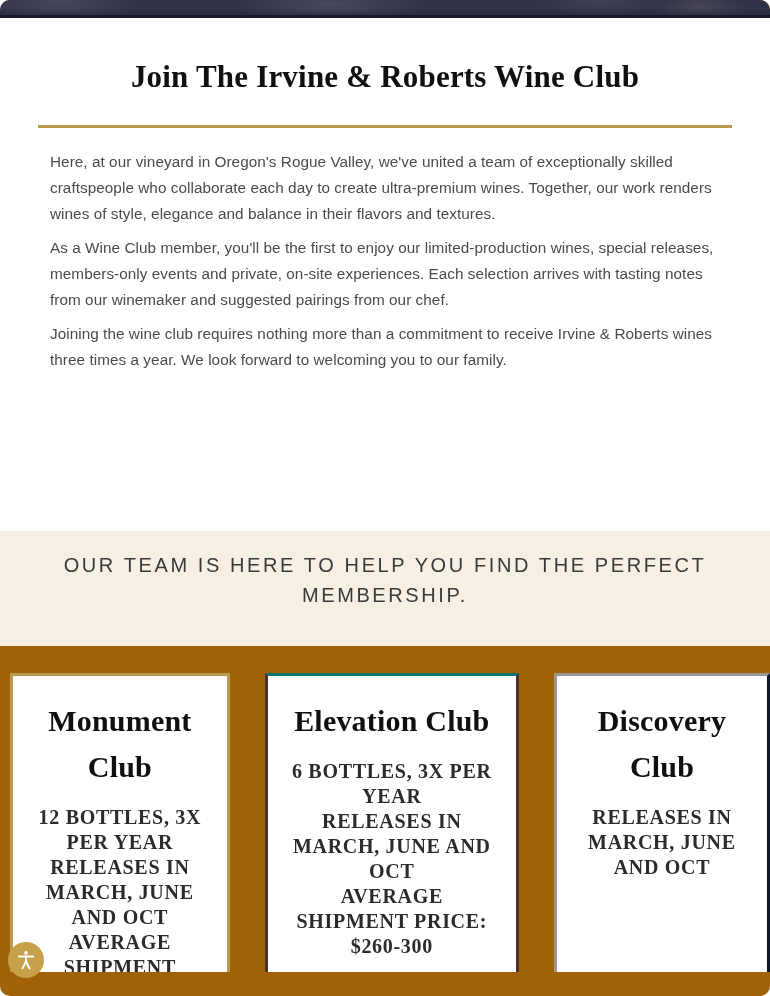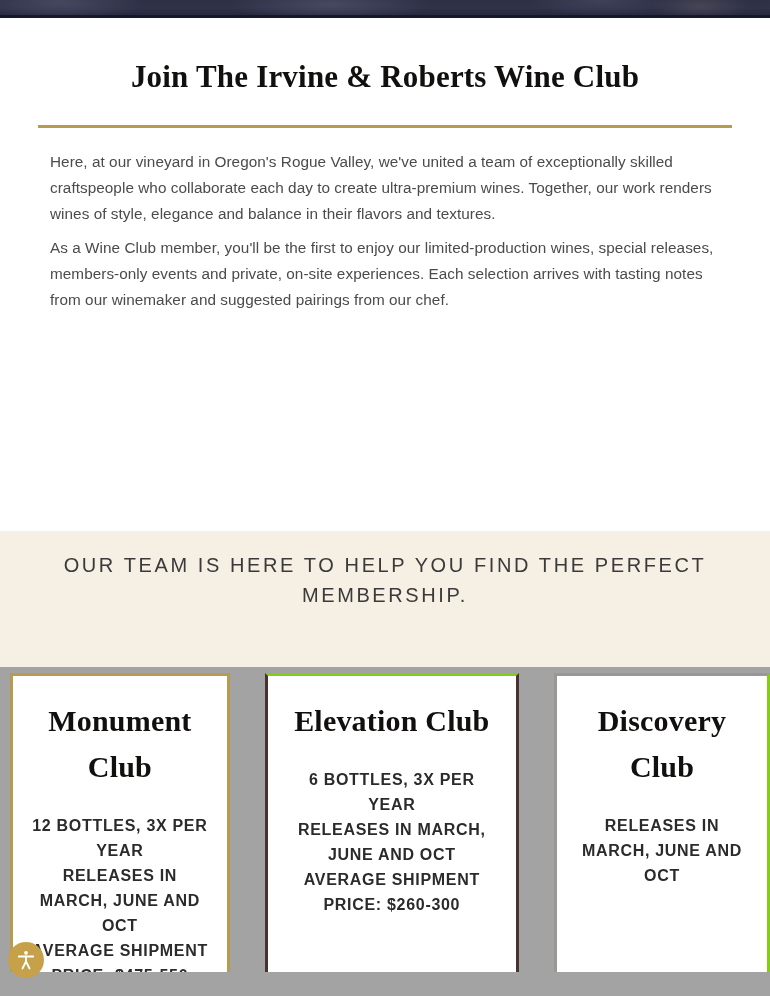--- a/index.html
+++ b/index.html
@@ -10,21 +10,22 @@
     overflow: hidden;
     background: #ffffff;
     font-family: "Liberation Sans", sans-serif;
   }
 
   #page {
     position: relative;
     width: 770px;
     height: 996px;
     overflow: hidden;
-    background: #a3a3a3;
+    background: #a16207;
+    border-radius: 10px;
   }
 
   
   .hero-strip {
     position: absolute;
     top: 0; left: 0;
     width: 770px;
     height: 18px;
     background:
       radial-gradient(ellipse 120px 30px at 60px 2px, rgba(120,125,150,0.30), rgba(0,0,0,0) 70%),
@@ -84,21 +85,21 @@
     letter-spacing: 0.05px;
   }
   .intro-body p { margin: 0; }
   .intro-body p + p { margin-top: 8px; }
 
   
   .help {
     position: absolute;
     top: 531px; left: 0;
     width: 770px;
-    height: 136px;
+    height: 115px;
     background: #f5efe4;
   }
 
   .help-heading {
     position: absolute;
     top: 19px;
     left: 55px;
     width: 660px;
     text-align: center;
     font-size: 20px;
@@ -147,48 +148,49 @@
     width: 238px;
     margin-left: 10px;
     border-left: 3px solid #b89b4e;
     border-top: 3px solid #b89b4e;
     border-right: 3px solid #b89b4e;
   }
   .card-elevation {
     width: 276px;
     margin-left: 19px;
     border-left: 3px solid #4a332f;
-    border-top: 3px solid #84cc16;
+    border-top: 3px solid #0f766e;
     border-right: 3px solid #4a332f;
   }
   .card-discovery {
     width: 234px;
     margin-left: 19px;
     border-left: 3px solid #9a9794;
     border-top: 3px solid #9a9794;
-    border-right: 3px solid #84cc16;
+    border-right: 3px solid #0f172a;
   }
 
   .card-title {
     font-family: "Liberation Serif", "DejaVu Serif", serif;
     font-size: 30px;
     font-weight: 700;
     color: #12100e;
     line-height: 46px;
     letter-spacing: 0.2px;
   }
 
   .card-details {
-    margin-top: 23px;
-    font-size: 16px;
+    margin-top: 15px;
+    font-size: 20px;
     font-weight: 700;
     color: #2b2b2b;
     letter-spacing: 0.7px;
     line-height: 25px;
     text-transform: uppercase;
+    font-family: Liberation Serif, serif;
   }
   .card-details div { white-space: normal; }
 
   
   .a11y-widget {
     position: absolute;
     left: 8px;
     bottom: 18px;
     width: 36px;
     height: 36px;
@@ -210,20 +212,21 @@
 
   <div class="intro">
 
     <h1 class="page-title">Join The Irvine &amp; Roberts Wine Club</h1>
 
     <div class="gold-divider"></div>
 
     <div class="intro-body">
       <p>Here, at our vineyard in Oregon's Rogue Valley, we've united a team of exceptionally skilled craftspeople who collaborate each day to create ultra-premium wines. Together, our work renders wines of style, elegance and balance in their flavors and textures.</p>
       <p>As a Wine Club member, you'll be the first to enjoy our limited-production wines, special releases, members-only events and private, on-site experiences. Each selection arrives with tasting notes from our winemaker and suggested pairings from our chef.</p>
+      <p>Joining the wine club requires nothing more than a commitment to receive Irvine &amp; Roberts wines three times a year. We look forward to welcoming you to our family.</p>
     </div>
   </div>
 
   <div class="help">
     <h2 class="help-heading">OUR TEAM IS HERE TO HELP YOU FIND THE PERFECT MEMBERSHIP.</h2>
   </div>
 
   <div class="cards">
 
     <div class="card card-monument">

